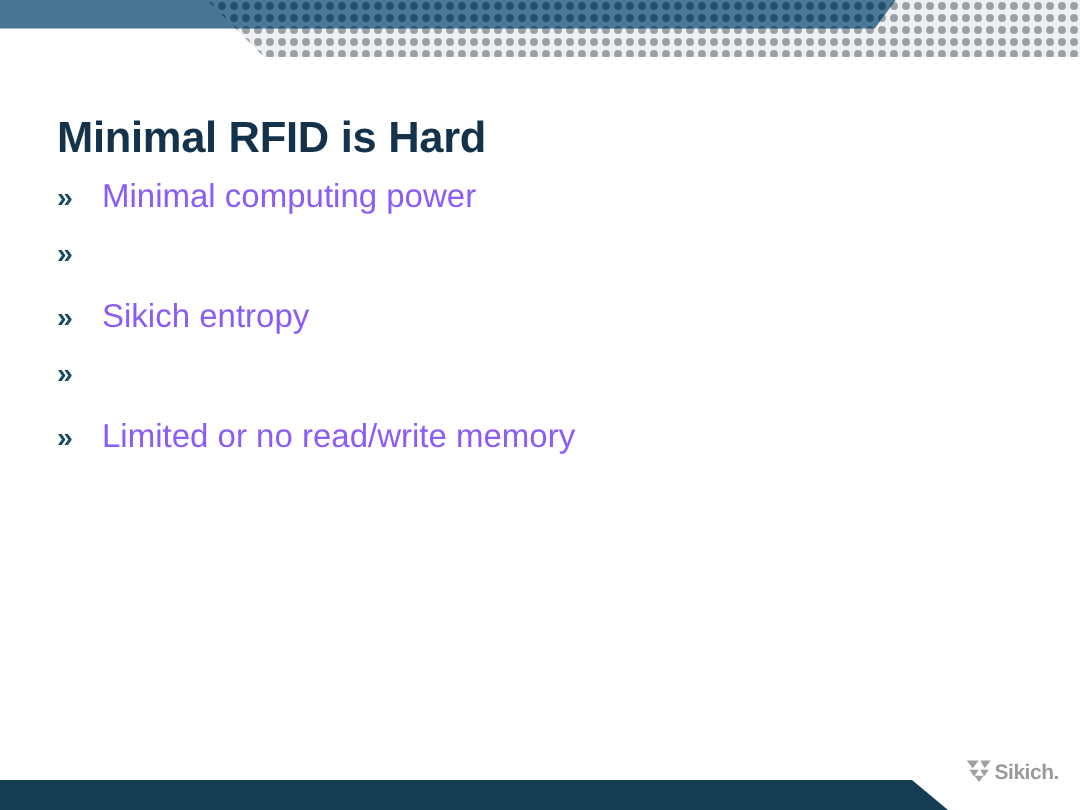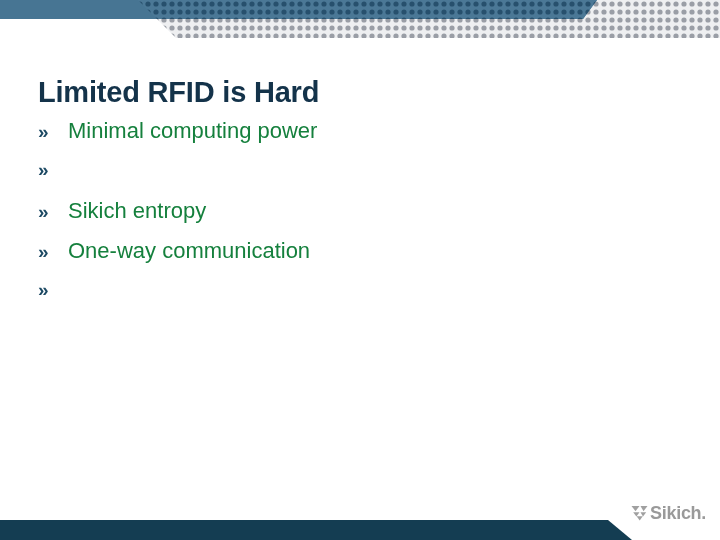--- a/index.html
+++ b/index.html
@@ -61,21 +61,21 @@
     flex: 0 0 auto;
     width: 30px;
     font-size: 19px;
     font-weight: bold;
     color: #1d4a64;
     line-height: 1;
   }
   .bullet-text {
     flex: 1 1 auto;
     font-size: 22px;
-    color: #15803d;
+    color: #8b5cf6;
     line-height: 1;
     white-space: nowrap;
   }
 
   
   #footer-bar {
     position: absolute;
     left: 0;
     bottom: 0;
     width: 720px;
@@ -89,21 +89,21 @@
     display: flex;
     align-items: center;
     gap: 2px;
   }
   #logo-mark {
     display: block;
     width: 17px;
     height: 16px;
   }
   #logo-text {
-    font-size: 18px;
+    font-size: 14px;
     font-weight: bold;
     color: #9a9a9a;
     letter-spacing: -0.3px;
     line-height: 1;
   }
 </style>
 </head>
 <body>
 
 <div id="slide">
@@ -138,40 +138,40 @@
       <polygon points="0,0 597,0 583,19 0,19" fill="#477593"></polygon>
 
       <g clip-path="url(#blueBandClip)">
         <g clip-path="url(#dotWedge)">
           <rect x="0" y="0" width="720" height="44" fill="url(#dotsNavy)"></rect>
         </g>
       </g>
     </svg>
   </div>
 
-  <h1 id="title">Limited RFID is Hard</h1>
+  <h1 id="title">Minimal RFID is Hard</h1>
 
   <ul id="bullet-list">
     <li class="bullet-row">
       <span class="bullet-marker">»</span>
       <span class="bullet-text">Minimal computing power</span>
     </li>
     <li class="bullet-row">
       <span class="bullet-marker">»</span>
     </li>
     <li class="bullet-row">
       <span class="bullet-marker">»</span>
       <span class="bullet-text">Sikich entropy</span>
     </li>
     <li class="bullet-row">
       <span class="bullet-marker">»</span>
-      <span class="bullet-text">One-way communication</span>
     </li>
     <li class="bullet-row">
       <span class="bullet-marker">»</span>
+      <span class="bullet-text">Limited or no read/write memory</span>
     </li>
   </ul>
 
   <div id="footer-bar">
     <svg width="720" height="24" viewBox="0 0 720 24">
       <polygon points="0,4 608,4 632,24 0,24" fill="#143d52"></polygon>
     </svg>
   </div>
 
   <div id="logo">

